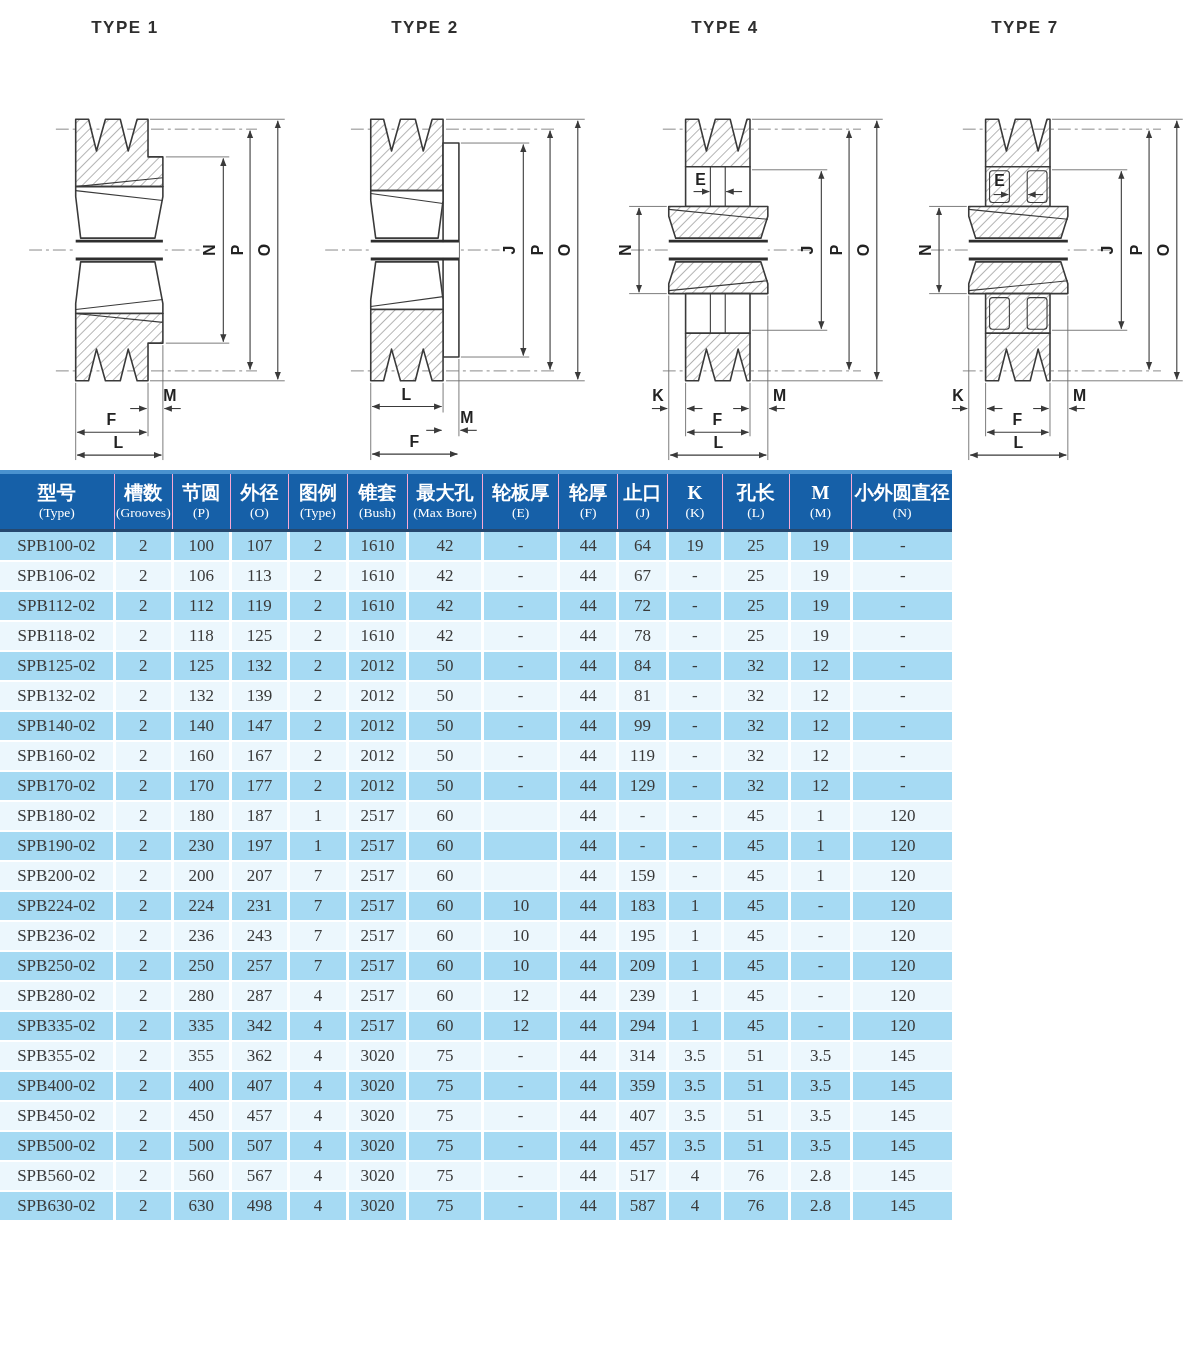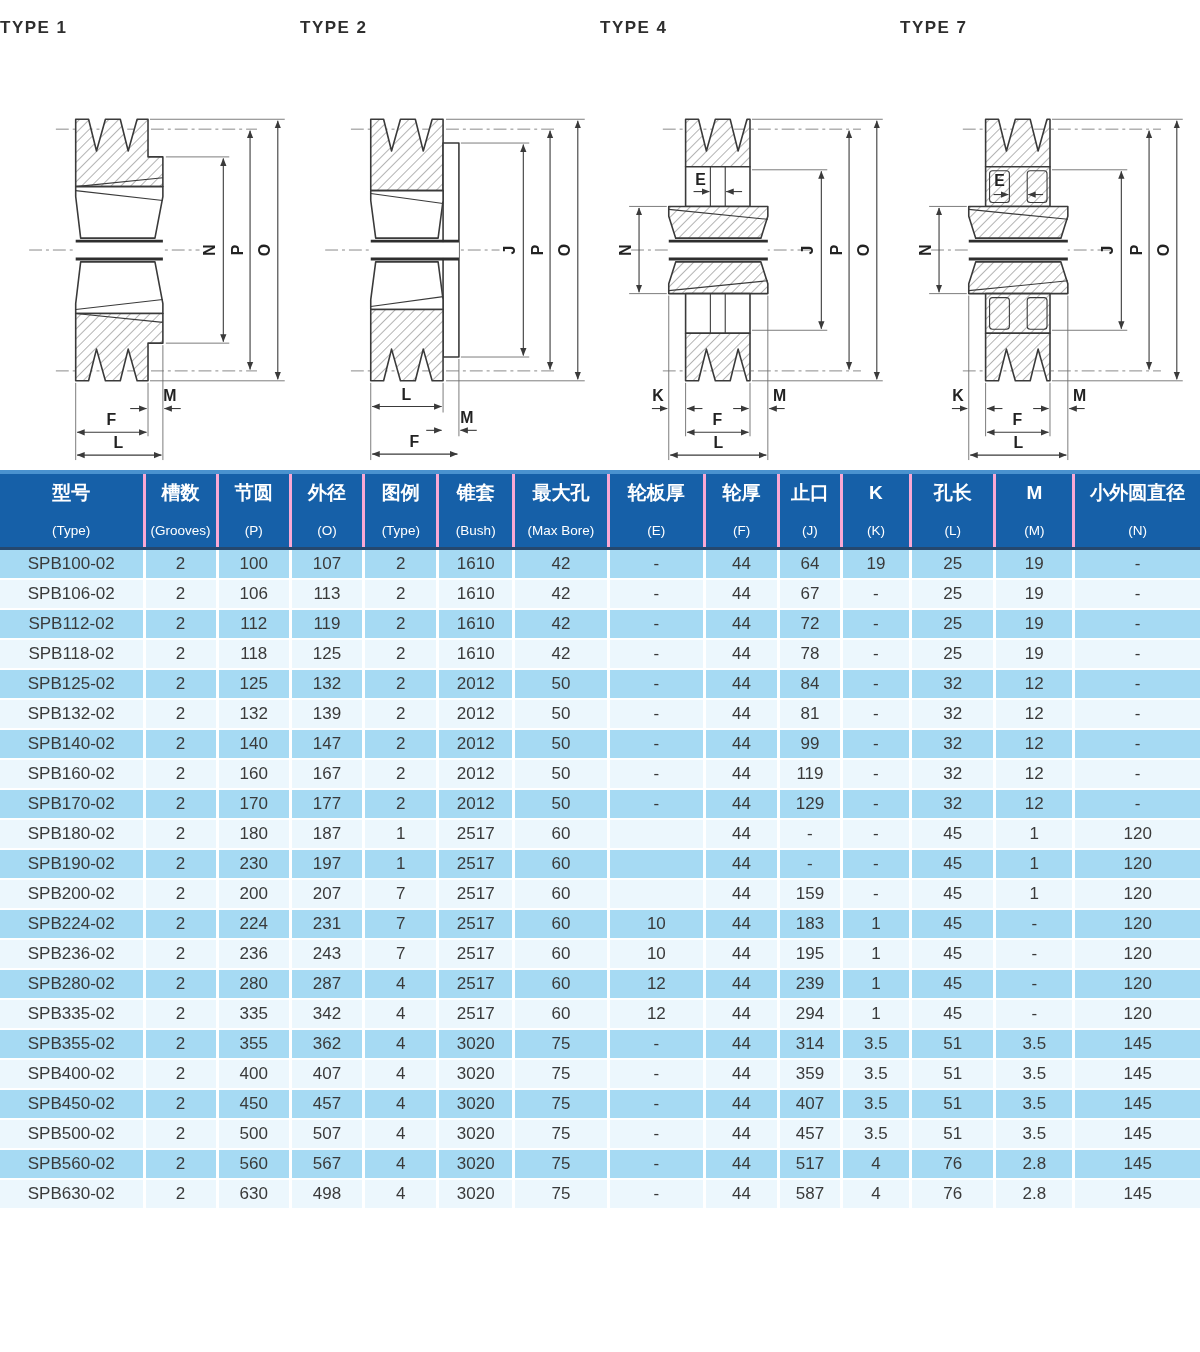--- a/index.html
+++ b/index.html
@@ -1,33 +1,33 @@
 <!DOCTYPE html>
 <html><head>
 <meta charset="utf-8">
 <style>
   html,body{margin:0;padding:0;background:#fff;}
   body{width:1200px;height:1352px;overflow:hidden;font-family:"Liberation Sans","DejaVu Sans",sans-serif;}
   .diagrams{display:flex;width:1200px;height:470px;padding-top:8px;box-sizing:border-box;background:#fff;}
-  .dcell{width:300px;flex:0 0 300px;text-align:left;}
+  .dcell{width:300px;flex:0 0 300px;text-align:center;}
   .dtitle{font-size:17px;font-weight:700;color:#2e2e2e;letter-spacing:1.5px;margin:10px 50px 2px 0;}
   .dcell svg{display:block;margin:0 auto;}
   .pb{stroke:#3a3a3a;stroke-width:1.6;stroke-linejoin:round;}
   .thin{stroke:#3a3a3a;stroke-width:1.1;fill:none;}
   .bore{stroke:#2e2e2e;stroke-width:3;}
   .cl{stroke:#8a8a8a;stroke-width:1;stroke-dasharray:13 4 3 4;fill:none;}
   .ext{stroke:#6d6d6d;stroke-width:0.9;}
   .dim{stroke:#3a3a3a;stroke-width:1.1;fill:none;}
   .dimtext{font-family:"Liberation Sans","DejaVu Sans",sans-serif;font-size:16px;font-weight:600;fill:#222;}
-  .table-wrap{width:1200px;border-top:4px solid #4a92cf;}
+  .table-wrap{width:952px;border-top:4px solid #4a92cf;font-family:Liberation Serif, serif;}
   table{width:100%;border-collapse:collapse;table-layout:fixed;}
   thead th{background:#1660a8;color:#fff;padding:7px 1px 8px;vertical-align:middle;border-bottom:3px solid #25486f;font-weight:400;}
-  thead th + th{border-left:3px solid #f9a8d4;}
+  thead th + th{border-left:1px solid #f9a8d4;}
   thead .zh{font-size:19px;font-weight:700;line-height:1.25;}
-  thead .en{font-size:13.5px;font-weight:400;line-height:1.2;margin-top:18px;}
+  thead .en{font-size:13.5px;font-weight:400;line-height:1.2;margin-top:0;}
   tbody td{text-align:center;font-size:17px;color:#3a3a3a;height:28px;line-height:28px;padding:0;overflow:hidden;}
   tbody td + td{border-left:3px solid #fff;}
   tbody tr + tr td{border-top:2.5px solid #fff;}
   tbody tr:nth-child(odd){background:#a6daf3;}
   tbody tr:nth-child(even){background:#ecf7fd;}
 </style>
 </head>
 <body>
 
 <div class="diagrams">
@@ -571,20 +571,36 @@
           <td>60</td>
           <td>10</td>
           <td>44</td>
           <td>195</td>
           <td>1</td>
           <td>45</td>
           <td>-</td>
           <td>120</td>
         </tr>
         <tr>
+          <td>SPB250-02</td>
+          <td>2</td>
+          <td>250</td>
+          <td>257</td>
+          <td>7</td>
+          <td>2517</td>
+          <td>60</td>
+          <td>10</td>
+          <td>44</td>
+          <td>209</td>
+          <td>1</td>
+          <td>45</td>
+          <td>-</td>
+          <td>120</td>
+        </tr>
+        <tr>
           <td>SPB280-02</td>
           <td>2</td>
           <td>280</td>
           <td>287</td>
           <td>4</td>
           <td>2517</td>
           <td>60</td>
           <td>12</td>
           <td>44</td>
           <td>239</td>

